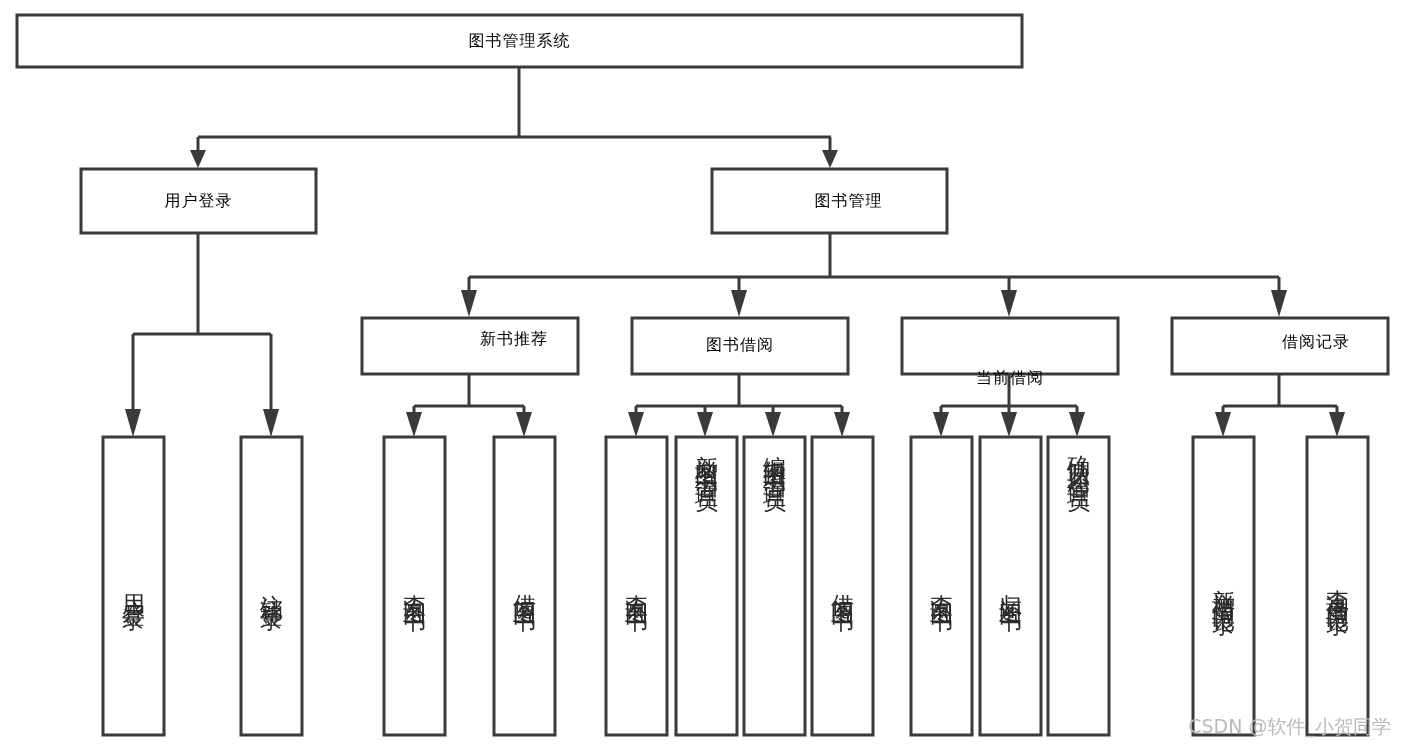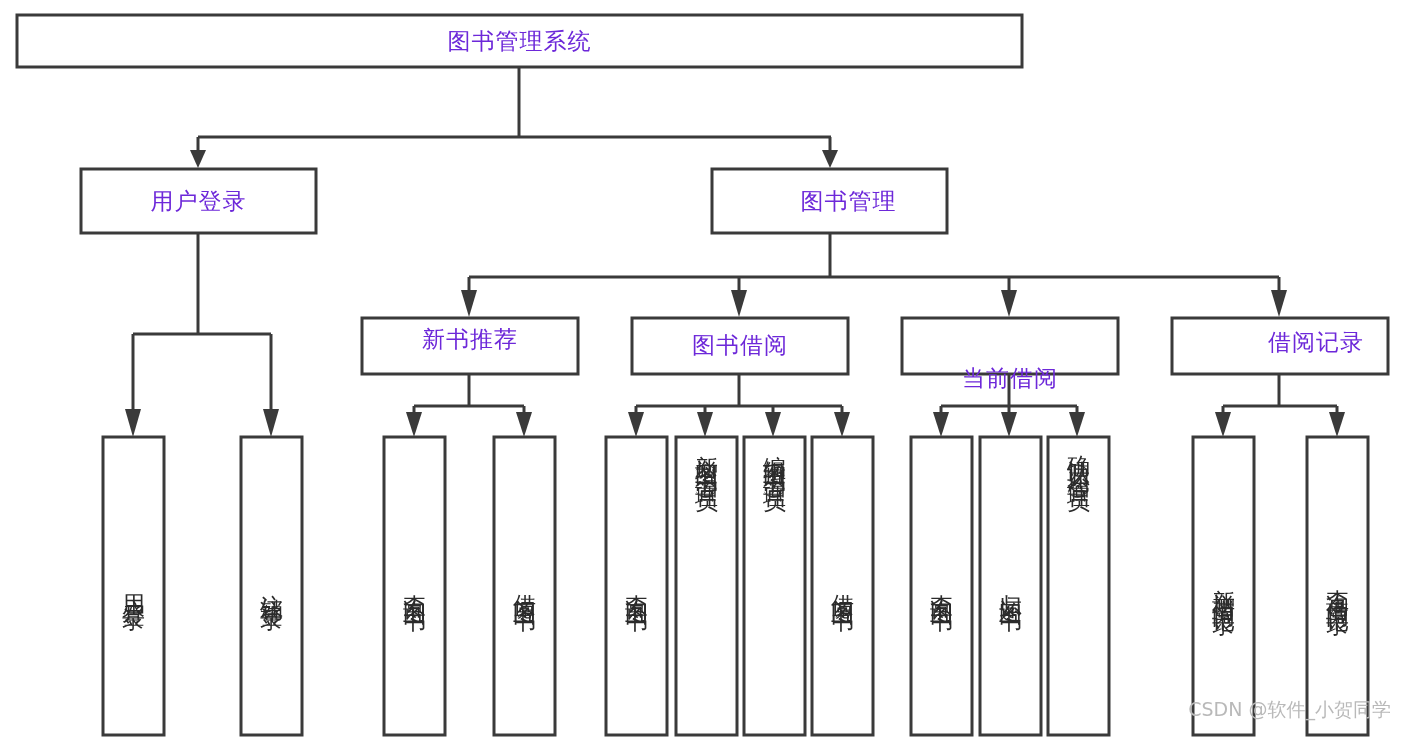--- a/index.html
+++ b/index.html
@@ -62,29 +62,29 @@
   }
   .hlabel-wrap {
     position: absolute;
     display: flex;
     align-items: center;
     justify-content: center;
     pointer-events: none;
   }
   .hlabel-text {
     font-family: "DejaVu Sans", "Liberation Sans", sans-serif;
-    font-size: 23px;
-    color: #6d28d9;
+    font-size: 16px;
+    color: #000000;
     white-space: nowrap;
     letter-spacing: 1px;
   }
   #watermark {
     position: absolute;
     right: 14px;
-    bottom: 24px;
+    bottom: 7px;
     font-family: "DejaVu Sans", "Liberation Sans", sans-serif;
     font-size: 19px;
     color: #b9b9b9;
     white-space: nowrap;
     pointer-events: none;
     margin-left: 42px;
   }
 </style>
 </head>
 <body>
@@ -204,21 +204,21 @@
   </div>
 
   <div class="hlabel-wrap" style="left:81px; top:169px; width:235px; height:64px;">
     <span class="hlabel-text">用户登录</span>
   </div>
 
   <div class="hlabel-wrap" style="left:712px; top:169px; width:273px; height:64px;">
     <span class="hlabel-text">图书管理</span>
   </div>
 
-  <div class="hlabel-wrap" style="left:362px; top:318px; width:216px; height:43px;">
+  <div class="hlabel-wrap" style="left:362px; top:318px; width:216px; height:43px;padding-left:44px;">
     <span class="hlabel-text">新书推荐</span>
   </div>
 
   <div class="hlabel-wrap" style="left:632px; top:318px; width:216px; height:54px;">
     <span class="hlabel-text">图书借阅</span>
   </div>
 
   <div class="hlabel-wrap" style="left:902px; top:318px; width:216px; height:56px;margin-top:32px;">
     <span class="hlabel-text">当前借阅</span>
   </div>

